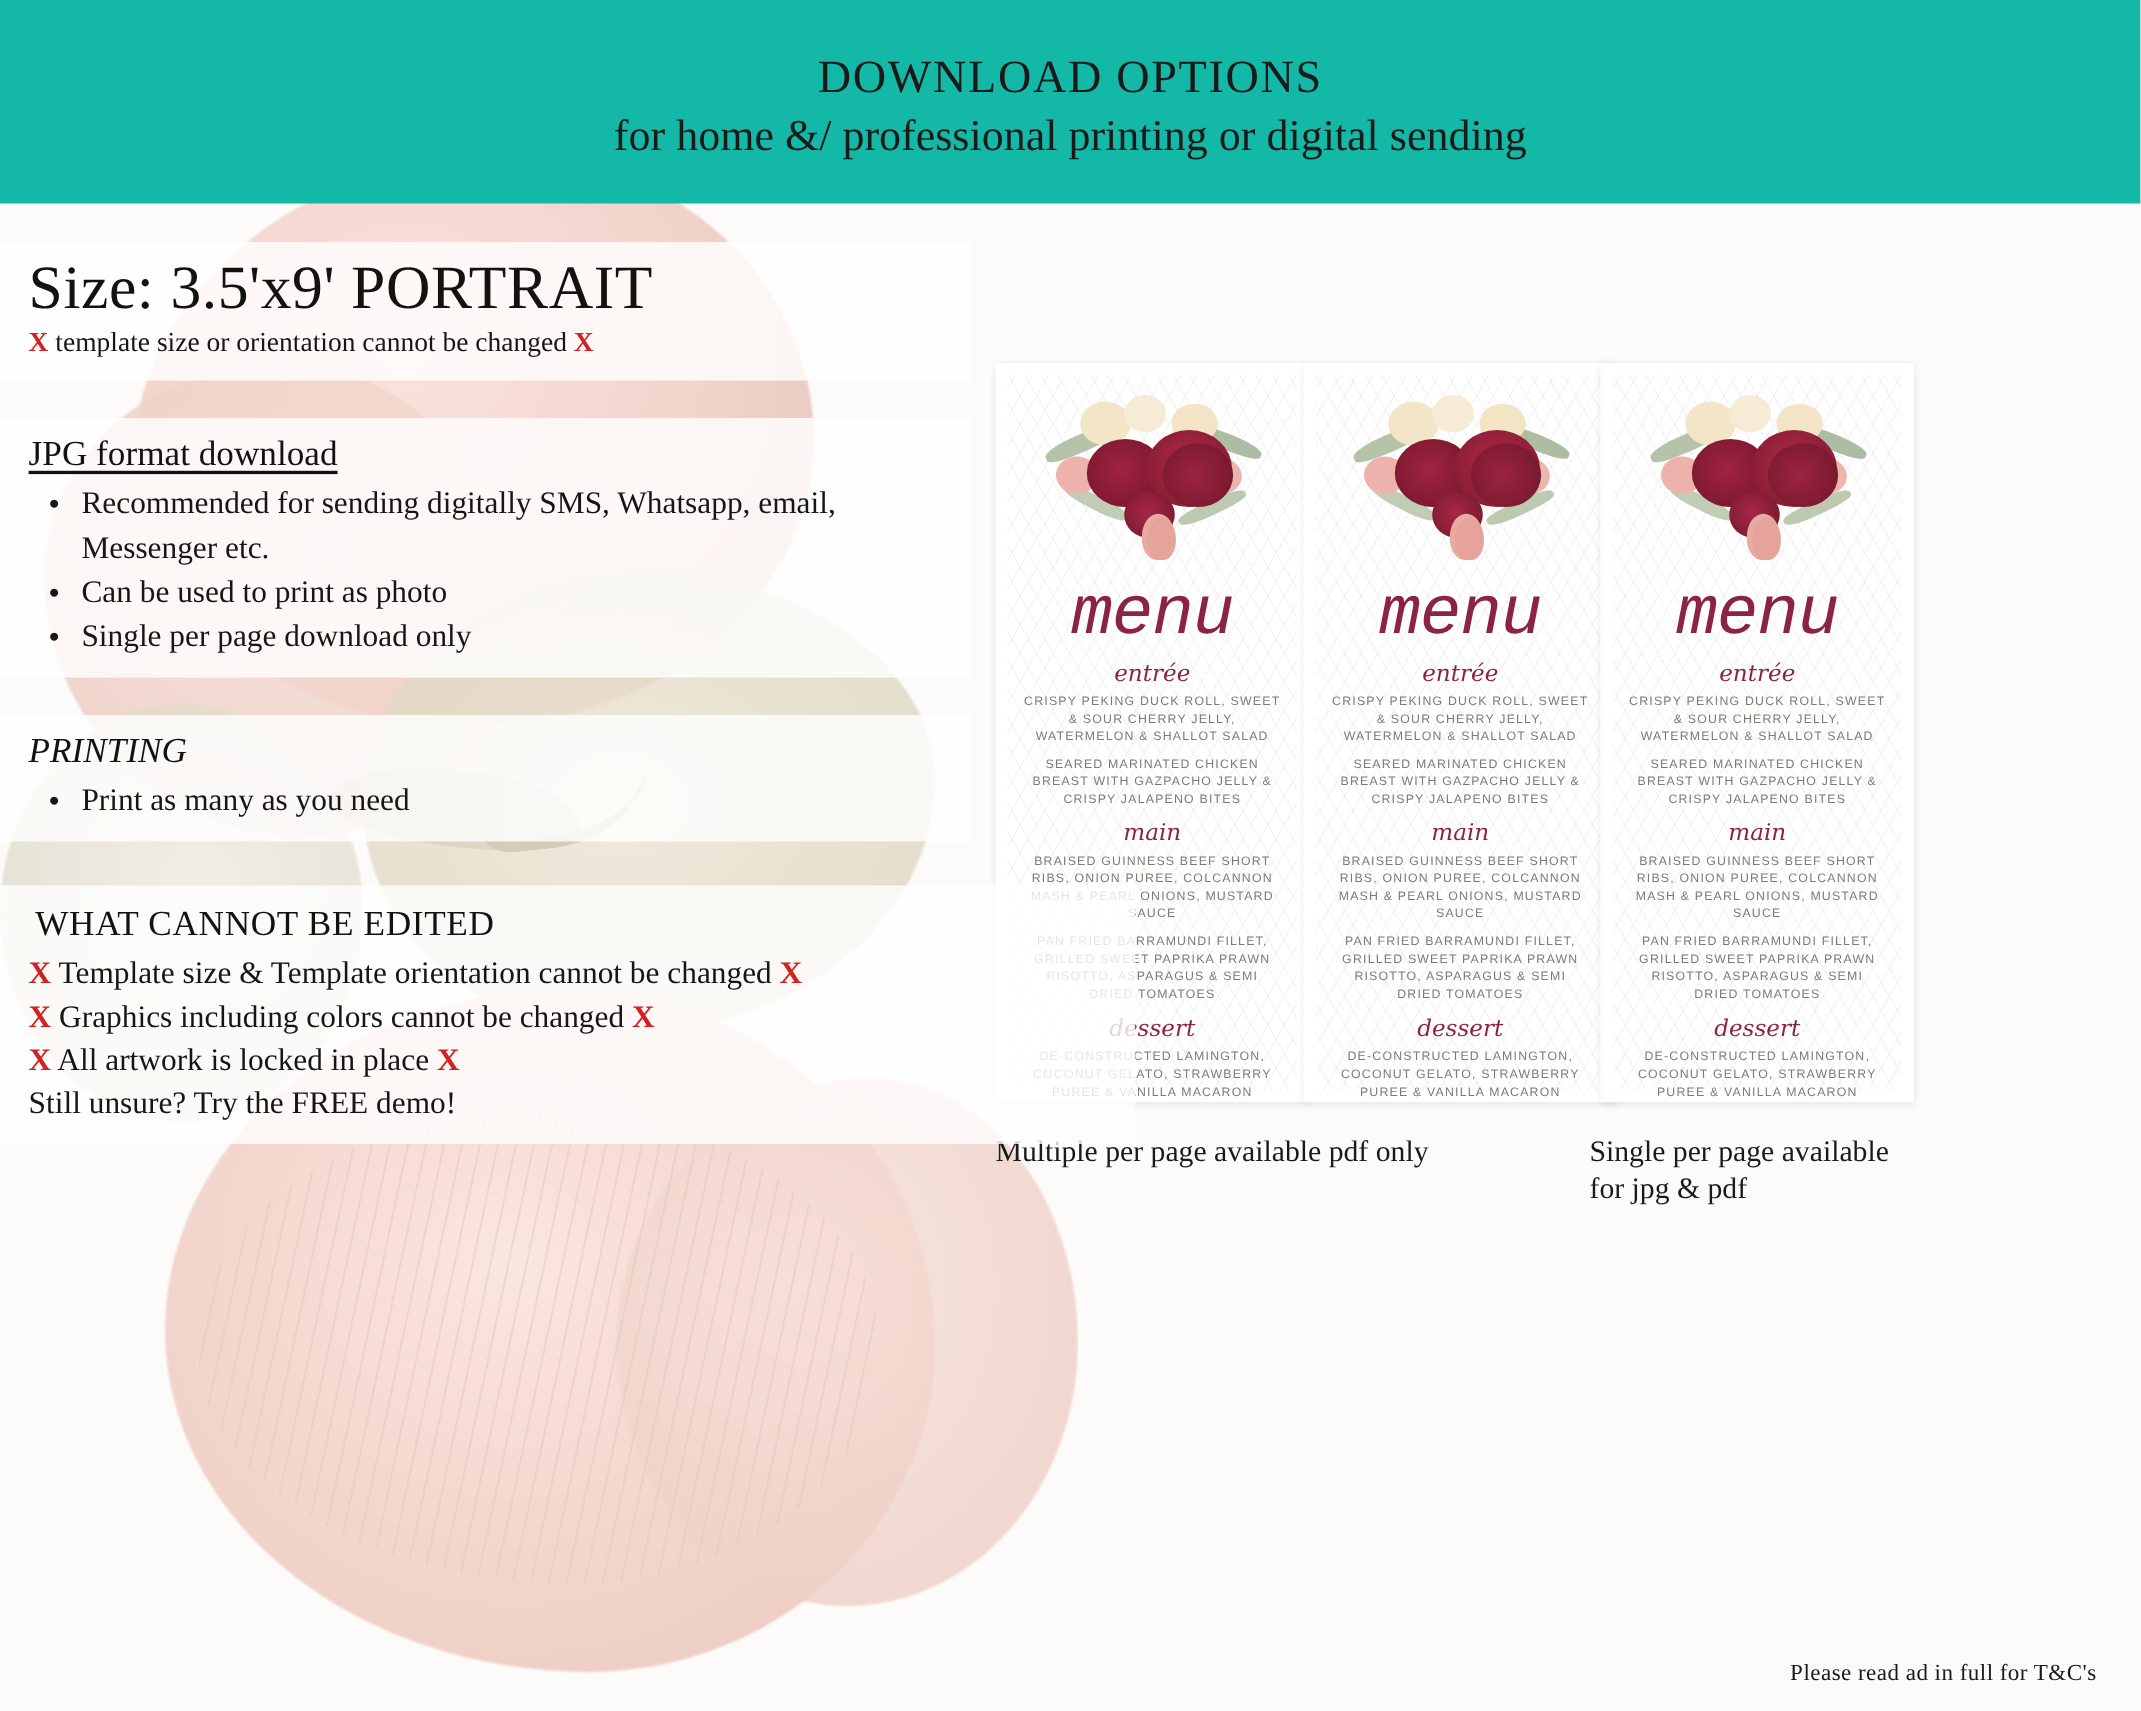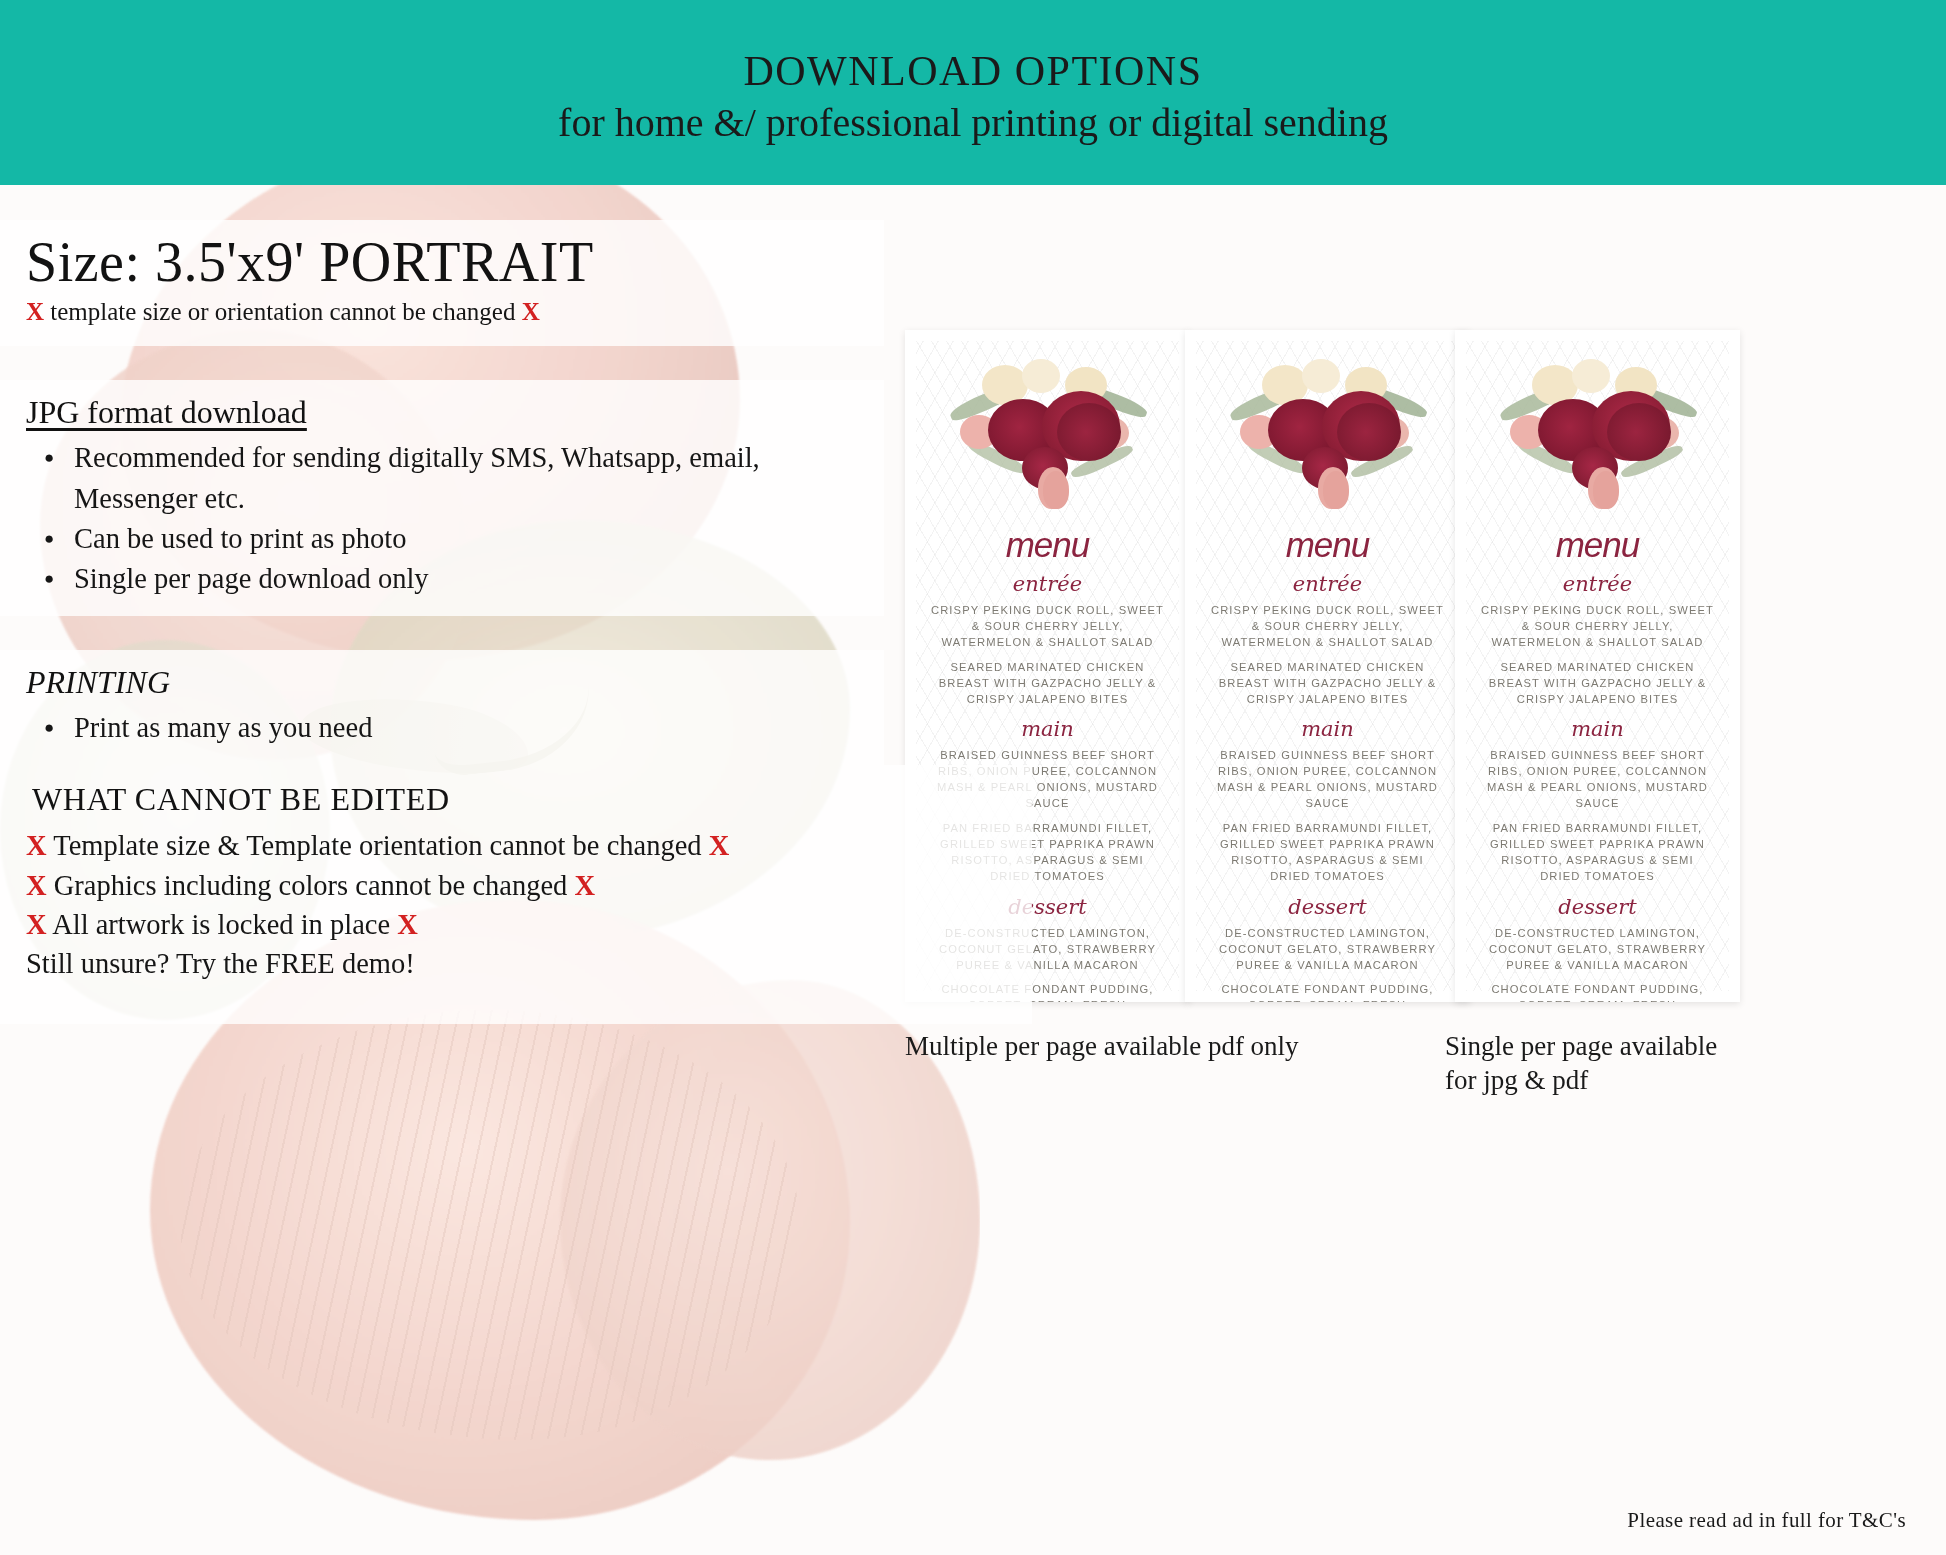--- a/index.html
+++ b/index.html
@@ -176,21 +176,21 @@
     line-height: 2.2;
     color: #161616;
   }
   ul.bullets li.cont:before { content: ""; }
   .plainline {
     font-size: 28.5px;
     color: #161616;
     line-height: 1.38;
     margin: 0;
   }
-  .panel-cannot { width: 1032px; padding-bottom: 40px; }
+  .panel-cannot { width: 1032px; margin-top: 40px; padding-bottom: 16px; }
   .cannot-title {
     font-size: 32px;
     color: #121212;
     letter-spacing: .6px;
     margin: 6px 0 8px 6px;
   }
 
   
   .cards-area {
     position: absolute;
@@ -239,23 +239,23 @@
   .bq.pink1  { left: 30px; top: 60px; width: 38px; height: 34px; background: #edb2ab; }
   .bq.pink2  { right: 36px; top: 62px; width: 36px; height: 32px; background: #eab6ad; }
   .bq.pink3  { left: 108px; top: 112px; width: 30px; height: 42px; background: #e8aaa3; border-radius: 50% 50% 45% 45%;}
   .bq.pink4  { right: 96px; top: 116px; width: 26px; height: 38px; background: #e5a39c; border-radius: 50% 50% 45% 45%;}
   .bq.bur1   { left: 58px;  top: 44px; width: 70px; height: 62px; background: radial-gradient(circle at 45% 45%, #a02441 0%, #7e1830 70%, #6d1429 100%); }
   .bq.bur2   { left: 112px; top: 36px; width: 78px; height: 70px; background: radial-gradient(circle at 50% 45%, #b02a49 0%, #8c1e36 70%, #761628 100%); }
   .bq.bur3   { right: 44px; top: 48px; width: 64px; height: 58px; background: radial-gradient(circle at 45% 50%, #9c2440 0%, #7c1a30 72%, #6b1427 100%); }
   .bq.bur4   { left: 92px;  top: 92px; width: 46px; height: 42px; background: radial-gradient(circle at 45% 45%, #a62746 0%, #7f1b31 75%); }
 
   .menu-word {
-    font-family: Liberation Sans, sans-serif;
+    font-family: Liberation Mono, monospace;
     font-style: italic;
-    font-size: 35px;
+    font-size: 63px;
     color: #8b2440;
     line-height: 1;
     margin: 2px 0 6px 0;
     letter-spacing: -1px;
   }
   .course {
     font-family: "DejaVu Serif", serif;
     font-style: italic;
     font-size: 21px;
     color: #8b2440;

